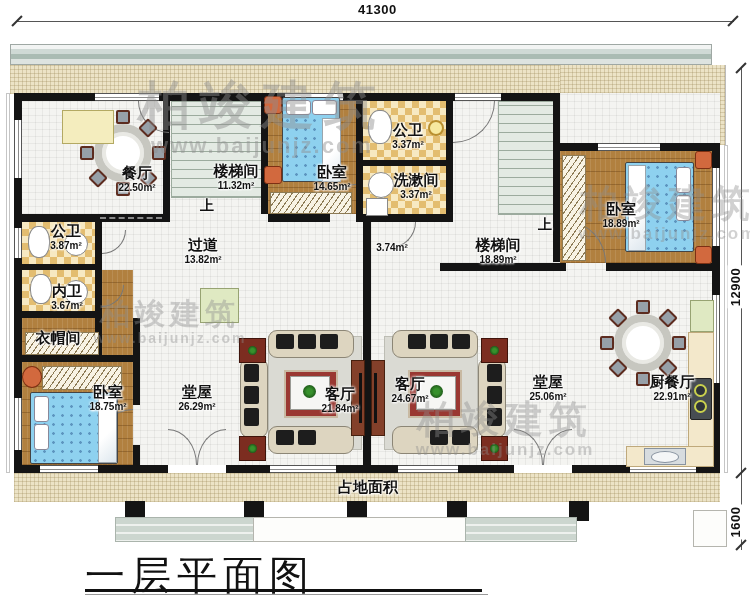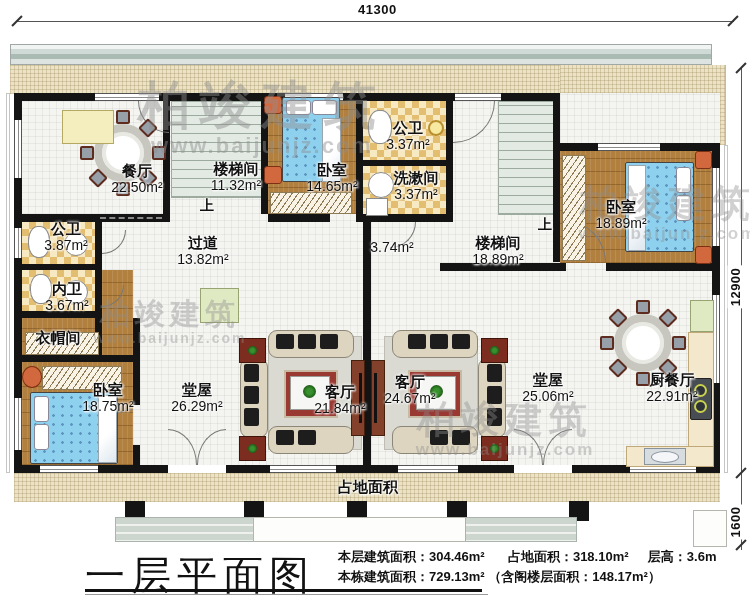--- a/index.html
+++ b/index.html
@@ -27,21 +27,21 @@
         border-top:1px solid #555;border-bottom:1px solid #555;box-sizing:border-box}
   .winV{position:absolute;width:8px;background:linear-gradient(to right,#fff 0 3px,#8b8b8b 3px 4px,#fff 4px 8px);
         border-left:1px solid #555;border-right:1px solid #555;box-sizing:border-box}
   .doorgap{position:absolute;height:8px;background:#fff}
   .door{position:absolute;border-color:#777;border-style:solid;border-width:0;box-sizing:border-box}
   .dash{position:absolute;border-top:2px dashed #8a8a8a}
   
   .rlabel{position:absolute;transform:translate(-50%,-50%);text-align:center;white-space:nowrap;
           line-height:1.12;z-index:40;text-shadow:0 0 3px #fff,0 0 3px #fff,1px 1px 2px #fff}
   .rname{font-size:15px;font-weight:bold}
-  .rarea{font-size:14px;font-weight:normal}
+  .rarea{font-size:10px;font-weight:bold}
   .uplabel{position:absolute;transform:translate(-50%,-50%);font-size:14px;font-weight:bold;z-index:40;
            text-shadow:0 0 3px #fff,0 0 3px #fff}
   .wm{position:absolute;transform:translate(-50%,-50%);text-align:center;color:#8e8e8e;z-index:35;white-space:nowrap}
   .wm-brand{font-weight:bold;line-height:1.05}
   .wm-site{font-weight:bold;letter-spacing:2px}
   
   .bed{position:absolute;background-color:#8ed1ef;background-image:radial-gradient(rgba(20,60,120,.4) 1px,transparent 1.6px);
        background-size:9px 9px;border:1.5px solid #444;border-radius:2px;box-sizing:border-box}
   .pillow{position:absolute;background:#fff;border:1px solid #889;border-radius:3px}
   .sheet{position:absolute;background:linear-gradient(135deg,#fff 55%,#dde7ee 100%);border:1px solid #9aa5ad}
@@ -411,27 +411,14 @@
   </div>
   <div class="uplabel" style="left:207px;top:206px">上</div>
   <div class="uplabel" style="left:545px;top:225px">上</div>
 
   <div class="abs" style="left:85px;top:548px;display:flex;align-items:baseline">
     <span class="fp-title">一层平面图</span>
   </div>
   <div class="abs" style="left:85px;top:589px;width:397px;height:2.5px;background:#111"></div>
   <div class="abs" style="left:85px;top:594px;width:403px;height:1px;background:#999"></div>
 
-  <div class="abs stats" style="left:338px;top:547px">
-    <div>
-      <span>本层建筑面积：</span><span>304.46m²</span>
-      <span style="display:inline-block;width:16px"></span>
-      <span>占地面积：</span><span>318.10m²</span>
-      <span style="display:inline-block;width:12px"></span>
-      <span>层高：</span><span>3.6m</span>
-    </div>
-    <div>
-      <span>本栋建筑面积：</span><span>729.13m²</span>
-      <span>（含阁楼层面积：148.17m²）</span>
-    </div>
-  </div>
 
 </div>
 
 </body></html>

